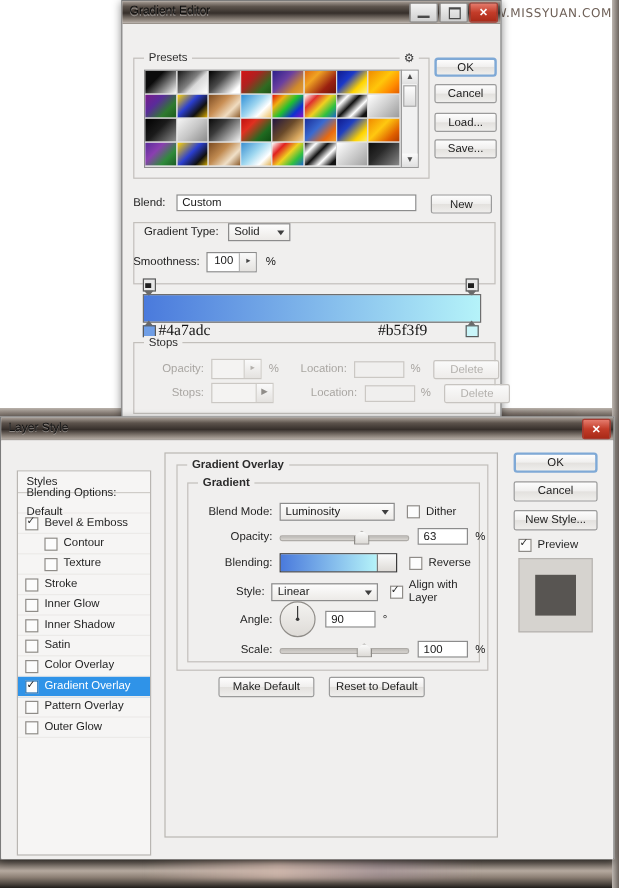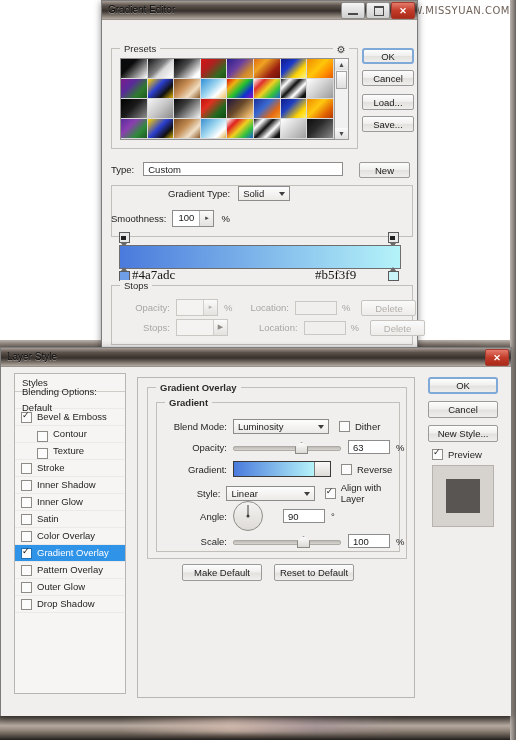--- a/index.html
+++ b/index.html
@@ -204,34 +204,34 @@
 
   #ge-buttons{position:absolute;left:260px;top:28px;width:52px;}
   #ge-buttons .btn{width:52px;margin-bottom:6px;}
   #ge-buttons .btn.gap{margin-top:8px;text-align:center;}
 
   
   #layer-style{left:0;top:347px;width:510px;height:367px;}
   .ls-body{position:relative;height:349px;background:#f0efee;}
 
   #styles-panel{
-    position:absolute;left:13px;top:6px;width:110px;height:319px;
+    position:absolute;left:13px;top:25px;width:110px;height:319px;
     background:#f6f5f4;border:1px solid #b9b6b2;
   }
   .styles-head{
     height:17px;line-height:17px;padding-left:7px;font-size:9.5px;color:#1e1e1e;
     border-bottom:1px solid #cfccc8;background:#f6f5f4;
   }
   .style-item{
     height:16px;line-height:16px;padding-left:6px;font-size:9.5px;color:#1e1e1e;
     display:flex;align-items:center;border-bottom:1px solid #eceae8;
   }
   .style-item.plain{padding-left:7px;font-size:9.5px;}
   .style-item.sel{background:#2f93e8;color:#fff;}
-  .style-item.indent{padding-left:22px;align-items:flex-end;}
+  .style-item.indent{padding-left:22px;}
   .cb{
     width:9px;height:9px;border:1px solid #8f8c88;background:#fcfcfc;margin-right:5px;
     position:relative;flex:0 0 auto;
   }
   .cb.on:after{
     content:"✓";position:absolute;left:0px;top:-3px;font-size:9px;color:#2a2a2a;line-height:11px;
   }
   .style-item.sel .cb{border-color:#1e6fb5;}
   .style-item.sel .cb.on:after{color:#111;}
 
@@ -371,28 +371,28 @@
           </div>
       </div>
       <div class="scrollbar">
         <div class="arrow">▲</div>
         <div class="thumb"></div>
         <div class="arrow bot">▼</div>
       </div>
     </div>
 
     <div class="row" id="name-row">
-      <span class="lbl">Type:</span>
+      <span class="lbl">Blend:</span>
       <div class="txtinput" id="name-input">Custom</div>
     </div>
     <div class="btn" id="btn-new">New</div>
 
     <div class="groupbox" id="type-group"></div>
     <div class="row" id="gradtype-row">
-      <span class="lbl" style="background:#f0efee;padding-right:4px;margin-left:48px;">Gradient Type:</span>
+      <span class="lbl" style="background:#f0efee;padding-right:4px;">Gradient Type:</span>
       <div class="dropdown" style="width:52px;margin-left:4px;">
         <span>Solid</span>
         <span class="caret"></span>
       </div>
     </div>
     <div class="row" id="smooth-row">
       <span class="lbl">Smoothness:</span>
       <div class="spin" style="margin-left:6px;">
         <div class="v">100</div>
         <div class="b">▸</div>
@@ -492,49 +492,45 @@
           <div class="style-item indent">
             <span class="cb"></span>
             <span>Texture</span>
           </div>
           <div class="style-item">
             <span class="cb"></span>
             <span>Stroke</span>
           </div>
           <div class="style-item">
             <span class="cb"></span>
+            <span>Inner Glow</span>
+          </div>
+          <div class="style-item">
+            <span class="cb"></span>
             <span>Inner Shadow</span>
-          </div>
-          <div class="style-item">
-            <span class="cb"></span>
-            <span>Inner Glow</span>
           </div>
           <div class="style-item">
             <span class="cb"></span>
             <span>Satin</span>
           </div>
           <div class="style-item">
             <span class="cb"></span>
             <span>Color Overlay</span>
           </div>
           <div class="style-item sel">
             <span class="cb on"></span>
             <span>Gradient Overlay</span>
           </div>
           <div class="style-item">
             <span class="cb"></span>
             <span>Pattern Overlay</span>
           </div>
           <div class="style-item">
             <span class="cb"></span>
             <span>Outer Glow</span>
-          </div>
-          <div class="style-item">
-            <span class="cb"></span>
-            <span>Drop Shadow</span>
           </div>
         </div>
     </div>
 
     <div id="right-panel">
       <div class="groupbox" id="go-group">
         <div class="legend" style="font-weight:bold;">Gradient Overlay</div>
 
         <div class="groupbox" id="grad-sub">
           <div class="legend" style="font-weight:bold;">Gradient</div>
@@ -555,21 +551,21 @@
             <span class="flabel" style="width:62px;">Opacity:</span>
             <div class="slider" style="margin-left:6px;">
               <div class="track"></div>
               <div class="knob" style="left:62px;"></div>
             </div>
             <div class="txtinput" style="width:42px;margin-left:7px;">63</div>
             <span class="flabel" style="margin-left:6px;">%</span>
           </div>
 
           <div class="frow" style="left:8px;top:58px;">
-            <span class="flabel" style="width:62px;">Gradient:</span>
+            <span class="flabel" style="width:62px;">Blending:</span>
             <div style="display:flex;margin-left:6px;border:1px solid #3a3a3a;">
               <div id="ls-grad-preview" style="width: 80px; height: 14px; background: linear-gradient(to right, rgb(74, 122, 220) 0%, rgb(181, 243, 249) 100%);"></div>
               <div style="width:15px;height:14px;background:linear-gradient(to bottom,#fafafa,#dedbd7);border-left:1px solid #7b7b7b;position:relative;">
                 <span class="caret" style="right:4px;top:5px;"></span>
               </div>
             </div>
             <div class="chk" style="margin-left:10px;">
               <span class="cb"></span>
               <span>Reverse</span>
             </div>
@@ -586,21 +582,21 @@
               <span>Align with Layer</span>
             </div>
           </div>
 
           <div class="frow" style="left:8px;top:98px;">
             <span class="flabel" style="width:62px;">Angle:</span>
             <div class="anglewheel" style="margin-left:6px;">
               <div class="needle"></div>
               <div class="hub"></div>
             </div>
-            <div class="txtinput" style="width:42px;margin-left:20px;">90</div>
+            <div class="txtinput" style="width:42px;margin-left:8px;">90</div>
             <span class="flabel" style="margin-left:6px;">°</span>
           </div>
 
           <div class="frow" style="left:8px;top:131px;">
             <span class="flabel" style="width:62px;">Scale:</span>
             <div class="slider" style="margin-left:6px;">
               <div class="track"></div>
               <div class="knob" style="left:64px;"></div>
             </div>
             <div class="txtinput" style="width:42px;margin-left:7px;">100</div>

